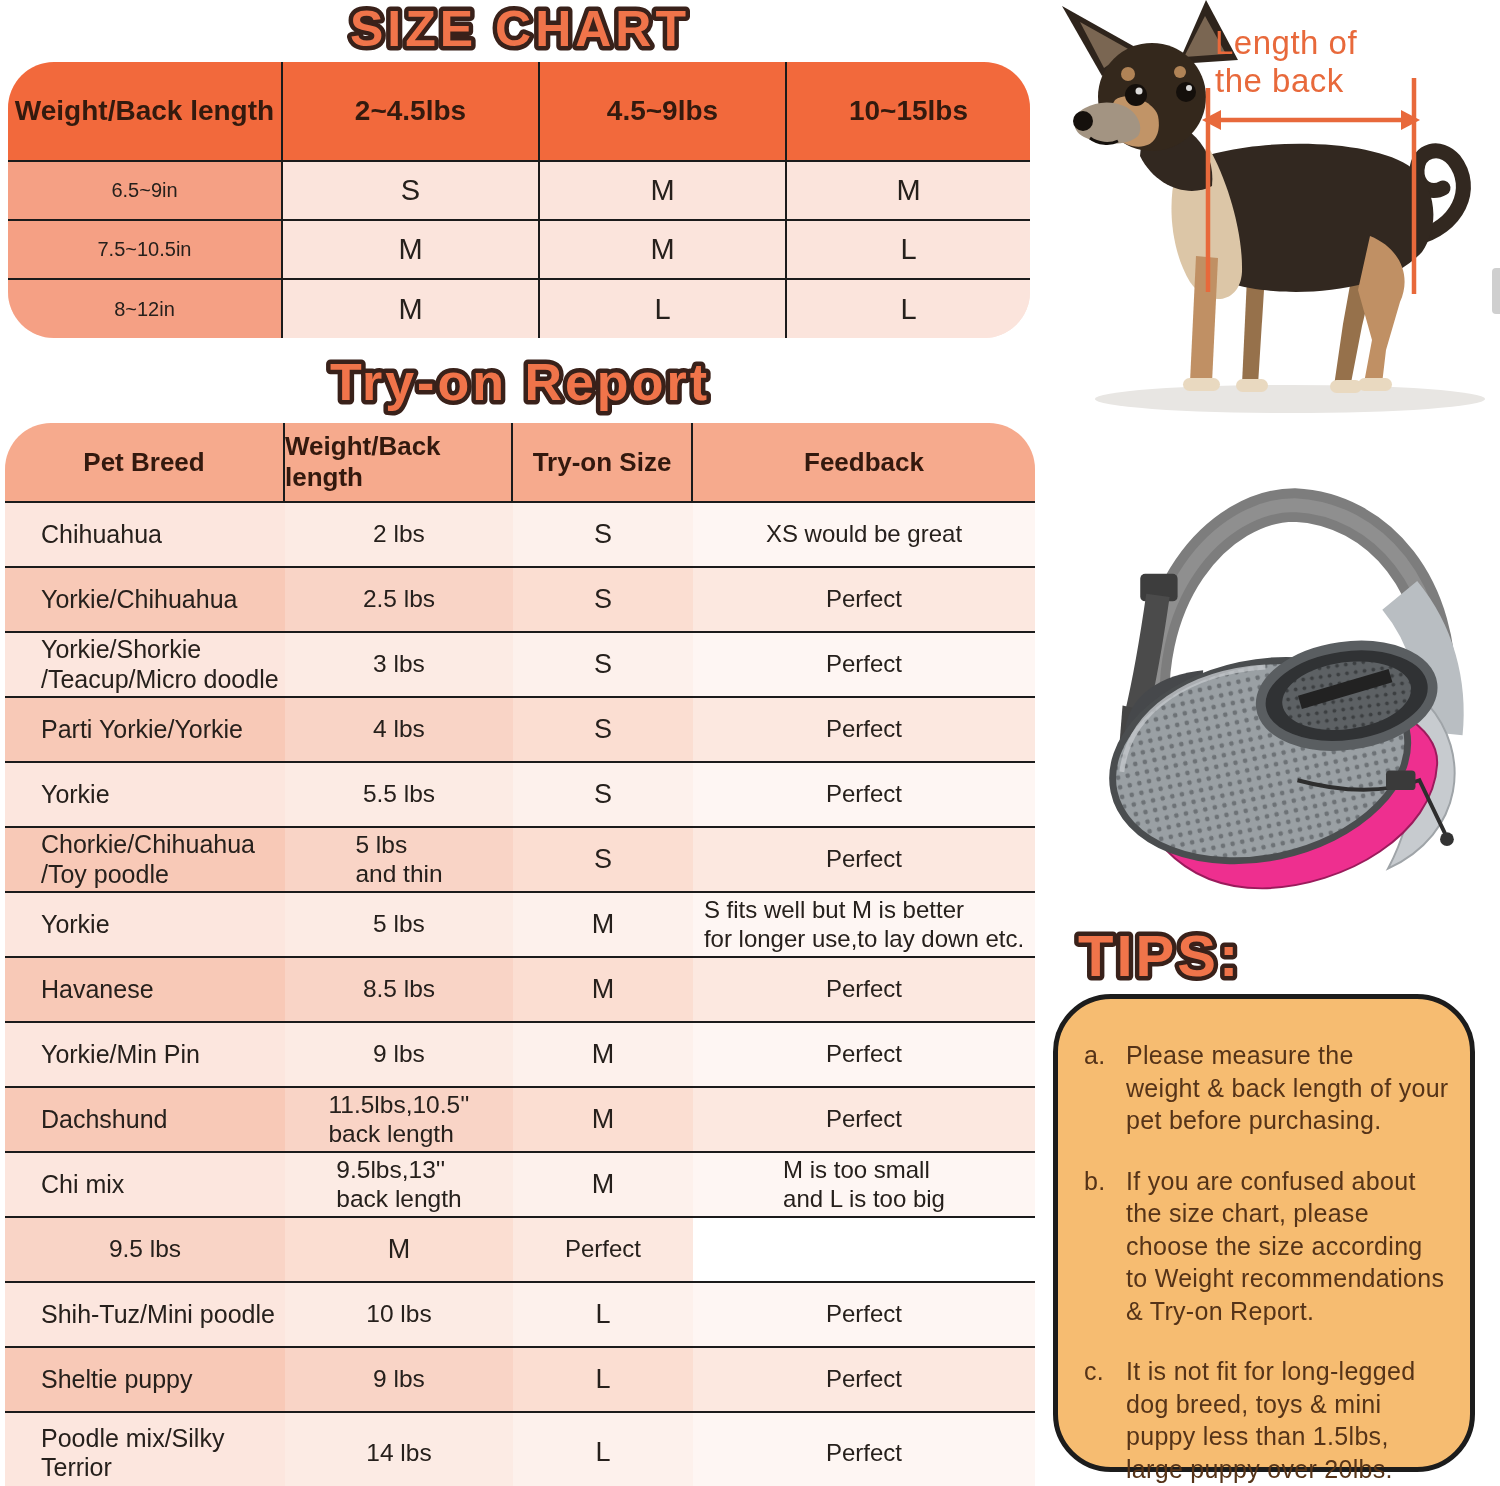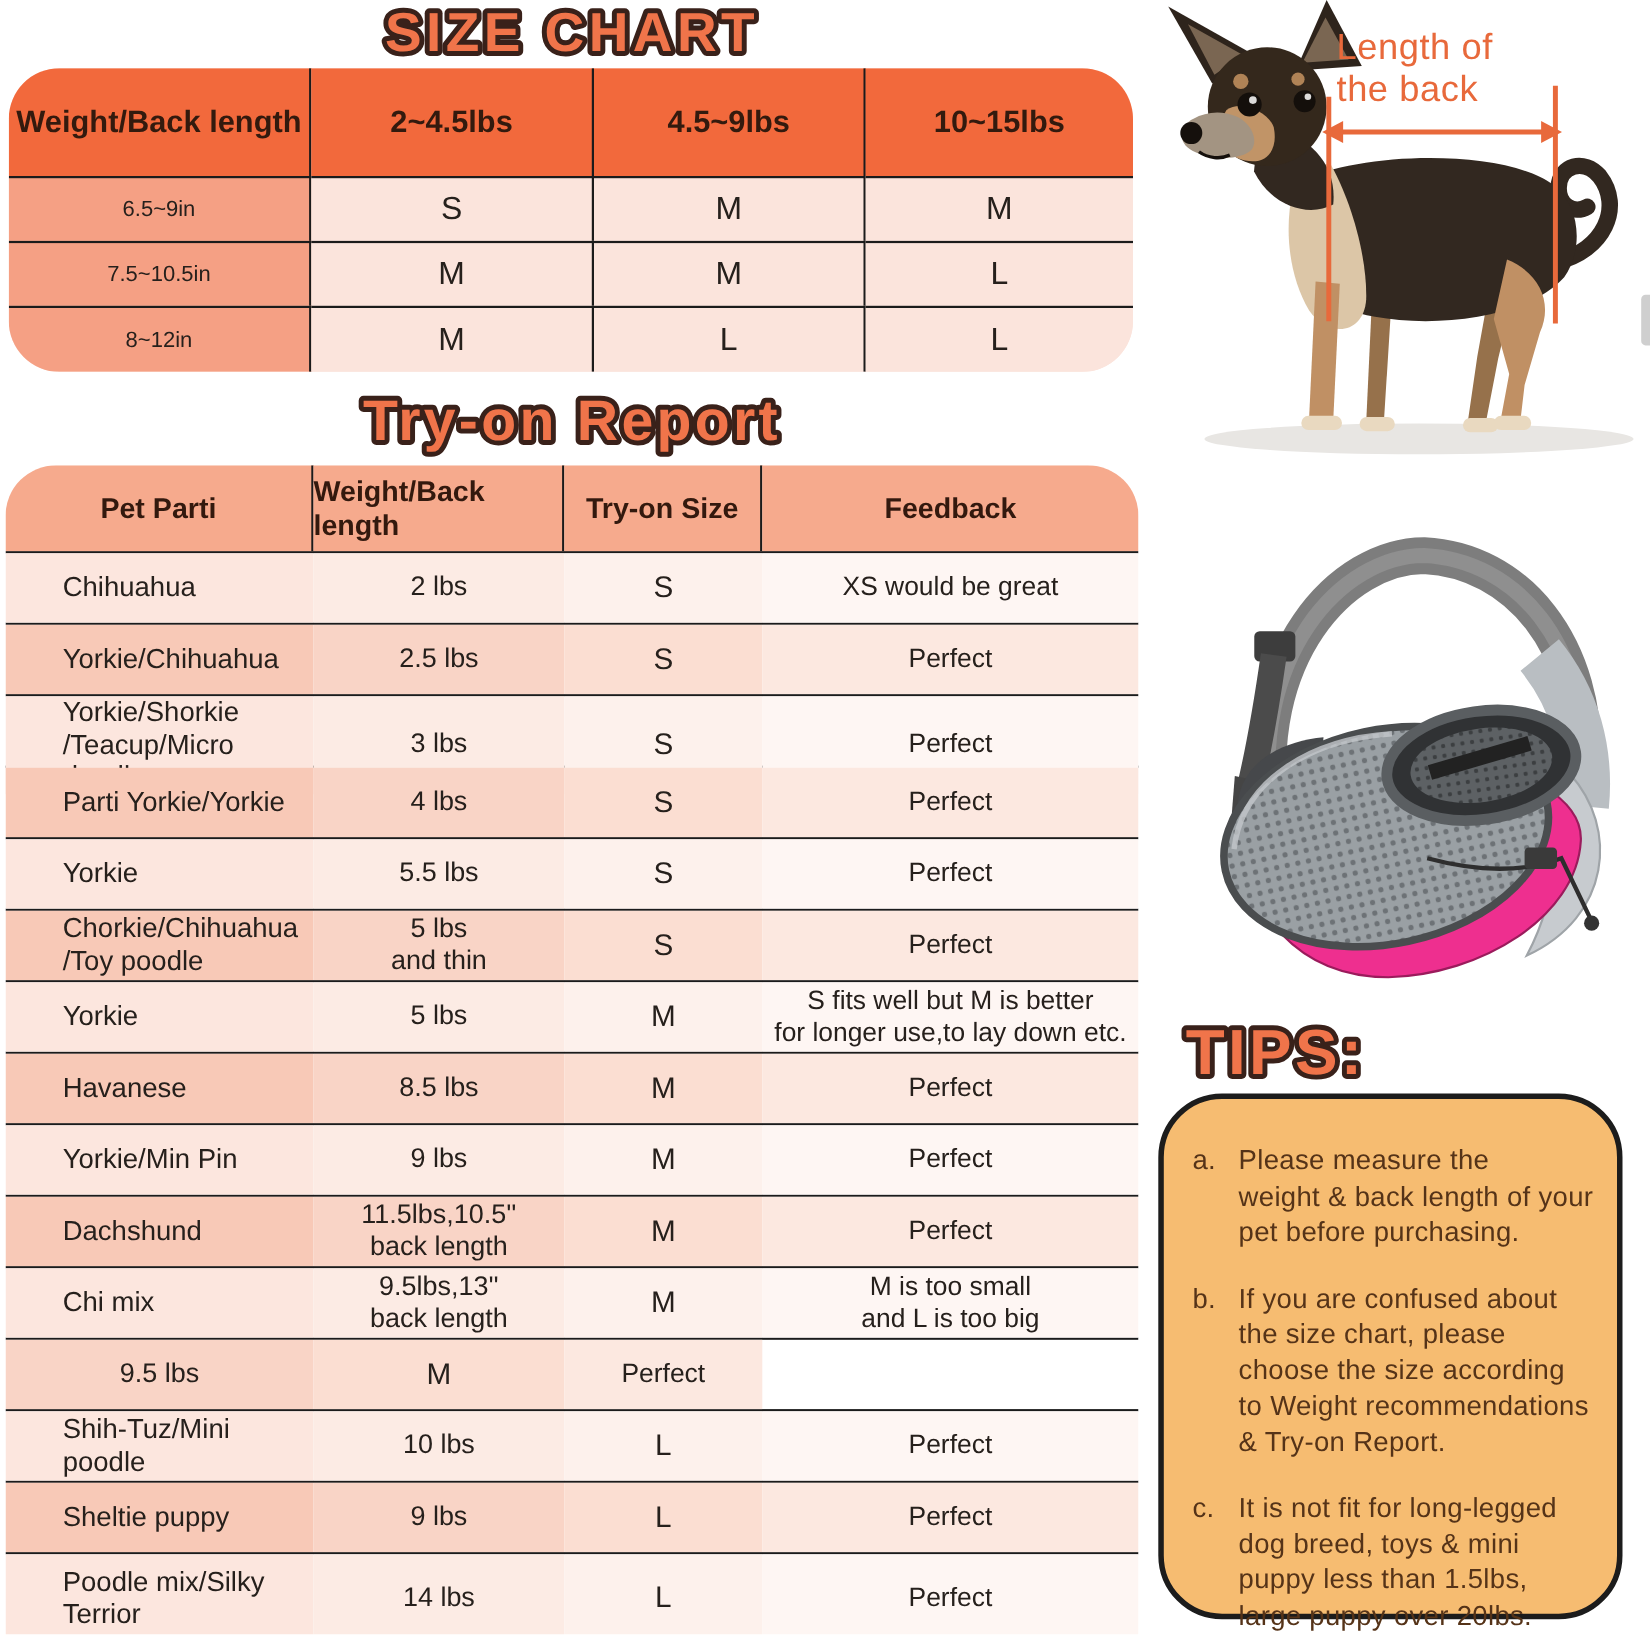--- a/index.html
+++ b/index.html
@@ -38,22 +38,22 @@
     border-radius:46px 46px 0 0;overflow:hidden;background:#fff}
   .thead{display:grid;grid-template-columns:280px 228px 180px 342px;height:80px;
     border-bottom:2px solid var(--table_line)}
   .thead>div{background:var(--tryon_header_bg);display:flex;align-items:center;
     justify-content:center;font-weight:bold;font-size:26px;color:#33190e}
   .thead>div:not(:last-child){border-right:2px solid var(--table_line)}
   .trow{display:grid;grid-template-columns:280px 228px 180px 342px;height:65px;
     border-bottom:2px solid var(--table_line)}
   .trow:last-child{height:80px;border-bottom:none}
   .cell{display:flex;align-items:center;justify-content:center;white-space:pre-line;
-    text-align:center;font-size:24.5px;line-height:1.18;color:var(--text_dark)}
-  .cell.c1{justify-content:flex-start;text-align:left;padding-left:52px;font-size:25px}
+    font-size:24.5px;line-height:1.18;color:var(--text_dark)}
+  .cell.c1{justify-content:flex-start;text-align:left;padding-left:36px;font-size:25px}
   .cell.c3{font-size:27px}
   .cell.c4{font-size:24px}
   .trow .c1{background:var(--row_light_c1)} .trow .c2{background:var(--row_light_c2)}
   .trow .c3{background:var(--row_light_c3)} .trow .c4{background:var(--row_light_c4)}
   .trow.alt .c1{background:var(--row_dark_c1)} .trow.alt .c2{background:var(--row_dark_c2)}
   .trow.alt .c3{background:var(--row_dark_c3)} .trow.alt .c4{background:var(--row_dark_c4)}
 
   
   .dog-figure{position:absolute;left:1040px;top:0;width:460px;height:420px}
   .dog-caption{position:absolute;left:175px;top:24px;width:230px;
@@ -101,21 +101,21 @@
   <div class="sval">L</div>
   <div class="sval">L</div>
 </div>
 
 <svg class="title-svg" style="left:0;top:350px" width="1040" height="66">
   <text x="520" y="50" text-anchor="middle" font-size="52" letter-spacing="3" style="fill:var(--title_fill);stroke:var(--title_outline)" stroke-width="9" stroke-linejoin="round" paint-order="stroke">Try-on Report</text>
 </svg>
 
 <div class="tryon-table">
   <div class="thead">
-    <div>Pet Parti</div>
+    <div>Pet Breed</div>
     <div>Weight/Back length</div>
     <div>Try-on Size</div>
     <div>Feedback</div>
   </div>
   <div class="tbody">
   <div class="trow">
     <div class="cell c1">Chihuahua</div>
     <div class="cell c2">2 lbs</div>
     <div class="cell c3">S</div>
     <div class="cell c4">XS would be great</div>

